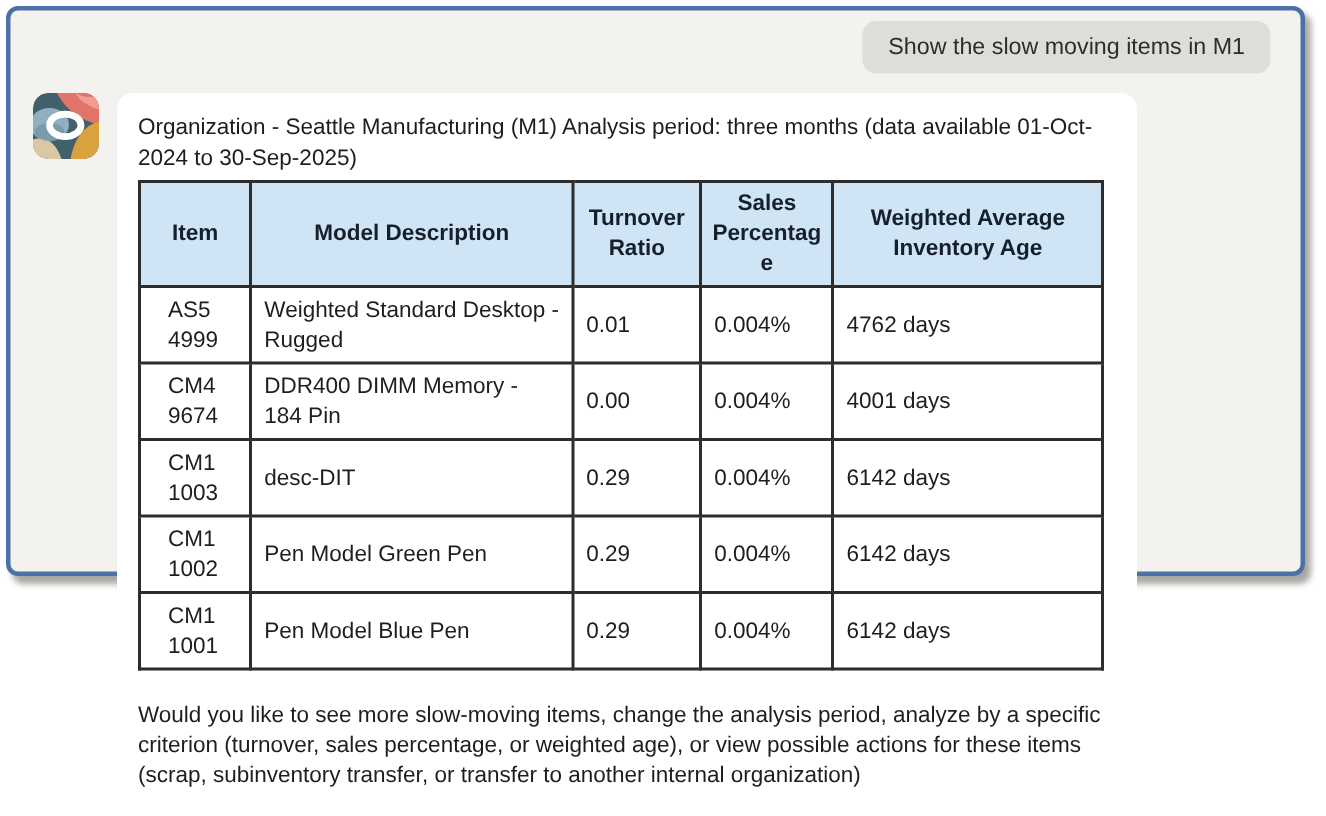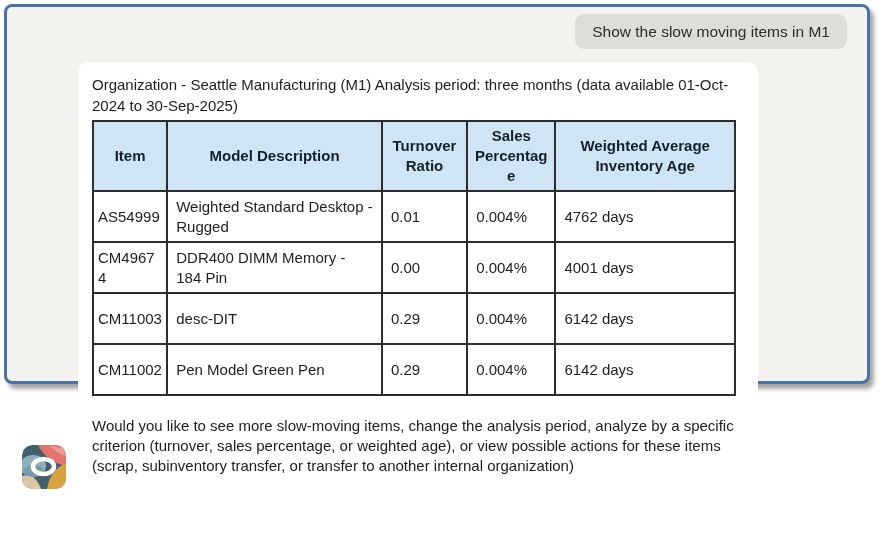--- a/index.html
+++ b/index.html
@@ -27,21 +27,21 @@
     padding: 8px 17px;
     font-size: 15.5px;
     color: #2d2d2d;
     line-height: 19px;
     white-space: nowrap;
   }
   .bot-row {
     position: absolute;
     left: 15px; top: 55px;
     display: flex;
-    align-items: flex-end;
+    align-items: flex-start;
     gap: 12px;
   }
   .avatar {
     width: 44px; height: 44px;
     flex: 0 0 44px;
     border-radius: 10px;
     overflow: hidden;
   }
   .card {
     width: 680px;
@@ -81,21 +81,21 @@
     font-size: 15px;
     line-height: 20px;
     color: #1e1e1e;
     vertical-align: middle;
     padding: 4px 8px;
     height: 51px;
     overflow-wrap: break-word;
   }
   table.items td.item-code {
     word-break: break-all;
-    padding: 4px 4px;
+    padding: 4px 18px;
   }
   col.c-item { width: 74px; }
   col.c-desc { width: 214px; }
   col.c-turn { width: 85px; }
   col.c-sales { width: 88px; }
   col.c-age { width: 179px; }
 </style>
 </head>
 <body>
 
@@ -169,19 +169,26 @@
             <td>0.004%</td>
             <td>6142 days</td>
           </tr>
           <tr>
             <td class="item-code">CM11002</td>
             <td>Pen Model Green Pen</td>
             <td>0.29</td>
             <td>0.004%</td>
             <td>6142 days</td>
           </tr>
+          <tr>
+            <td class="item-code">CM11001</td>
+            <td>Pen Model Blue Pen</td>
+            <td>0.29</td>
+            <td>0.004%</td>
+            <td>6142 days</td>
+          </tr>
         </tbody>
       </table>
 
       <p class="outro">Would you like to see more slow-moving items, change the analysis period, analyze by a specific criterion (turnover, sales percentage, or weighted age), or view possible actions for these items (scrap, subinventory transfer, or transfer to another internal organization)</p>
     </div>
   </div>
 </div>
 
 </body></html>

